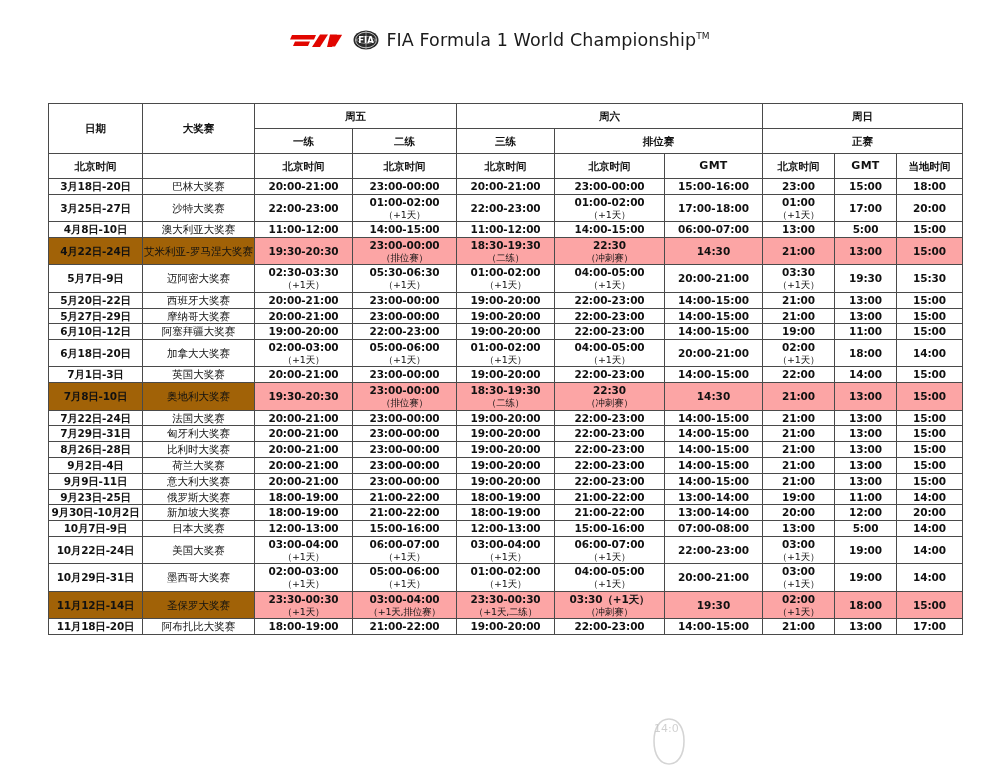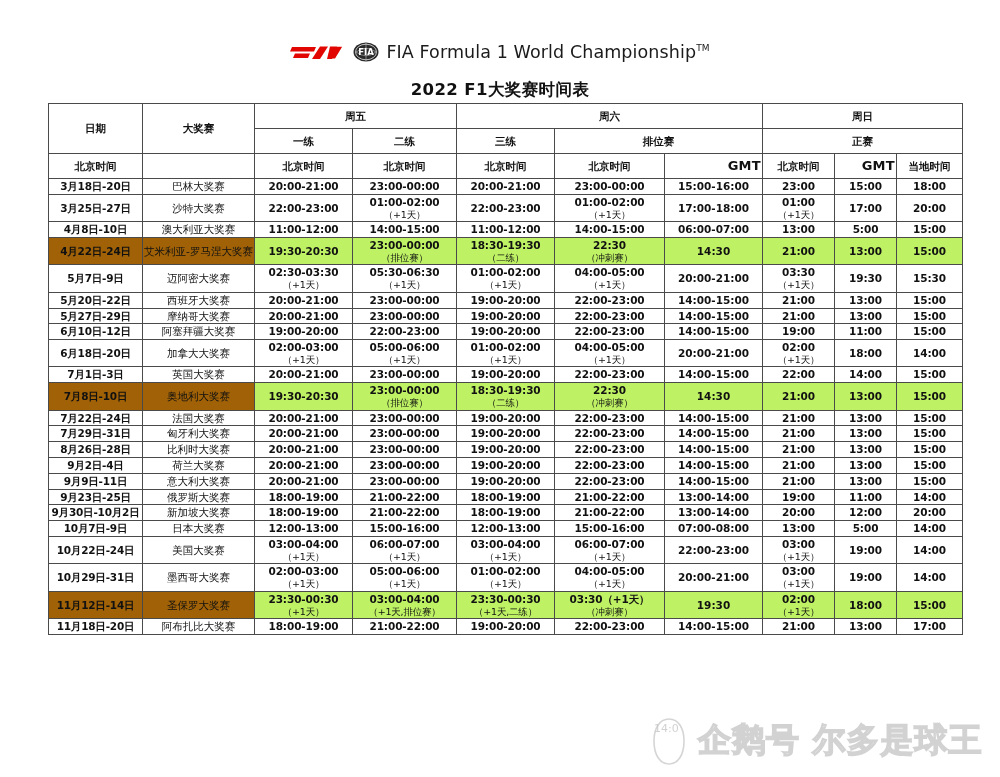--- a/index.html
+++ b/index.html
@@ -6,21 +6,21 @@
   body{
     width:1000px;height:777px;
     background:#ffffff;
     font-family:"Liberation Sans","DejaVu Sans",sans-serif;
     color:#111;
     overflow:hidden;
     position:relative;
   }
   .header{
     width:100%;
-    padding-top:38px;
+    padding-top:26px;
     text-align:center;
   }
   .logo-row{
     display:flex;
     align-items:center;
     justify-content:center;
     gap:7px;
     height:28px;
   }
   .f1-logo{
@@ -71,28 +71,28 @@
     line-height:1.22;
     background:#fff;
   }
   table.sched thead th{
     font-weight:bold;
     height:22px;
   }
   .hr-group th{height:24px;font-size:12px;margin-top:48px;}
   .hr-sess th{height:22px;font-size:11.5px;}
   .hr-tz th{height:21px;font-size:10px;font-weight:bold;}
-  .hr-tz th.gmt{font-size:13px;letter-spacing:.3px;text-align:right;}
+  .hr-tz th.gmt{font-size:11px;letter-spacing:.3px;}
 
   td.date{font-size:11px;font-weight:bold;letter-spacing:-.2px;margin-left:20px;}
   td.gp{font-size:10.5px;}
   td.num{font-size:11px;font-weight:bold;letter-spacing:-.1px;}
   td.span{font-size:11px;font-weight:bold;}
   .sub{display:block;font-size:9.5px;font-weight:normal;letter-spacing:-.2px;}
-  tr.sprint td{background:#bef264;}
+  tr.sprint td{background:#fca5a5;}
   tr.sprint td.date,tr.sprint td.gp{background:#a16207;}
 
   
   col.c-date{width:94px;}
   col.c-gp{width:112px;}
   col.c-fp1{width:98px;}
   col.c-fp2{width:104px;}
   col.c-fp3{width:98px;}
   col.c-qbj{width:110px;}
   col.c-qgmt{width:98px;}
@@ -150,21 +150,20 @@
     </svg>
     <svg class="fia-badge" width="26" height="20" viewBox="0 0 26 20">
       <ellipse cx="13" cy="10" rx="12.5" ry="9.5" fill="#2a2a2a"></ellipse>
       <ellipse cx="13" cy="10" rx="10.5" ry="7.8" fill="none" stroke="#ffffff" stroke-width="0.7"></ellipse>
       <path d="M3,10 Q13,2.5 23,10 Q13,17.5 3,10" fill="none" stroke="#d8d8d8" stroke-width="0.5"></path>
       <line x1="13" y1="0.8" x2="13" y2="19.2" stroke="#d8d8d8" stroke-width="0.5"></line>
       <text x="13" y="13.4" font-size="8.5" font-weight="bold" fill="#ffffff" text-anchor="middle" font-family="DejaVu Sans, sans-serif">FIA</text>
     </svg>
     <span class="champ-text"><span>FIA Formula 1 World Championship</span><span class="tm">TM</span></span>
   </div>
-  <div class="subtitle">2022 F1大奖赛时间表</div>
 </div>
 
 <div class="table-wrap">
   <table class="sched">
     <colgroup>
       <col class="c-date">
         <col class="c-gp">
         <col class="c-fp1">
         <col class="c-fp2">
       <col class="c-fp3">
@@ -481,14 +480,13 @@
         </tr>
       </tbody>
   </table>
 </div>
 
 <div class="watermark">
   <svg class="wm-penguin" width="46" height="52" viewBox="0 0 46 52">
     <path d="M23,3 C33,3 38,13 38,25 C38,39 32,48 23,48 C14,48 8,39 8,25 C8,13 13,3 23,3 Z" fill="none" stroke="rgba(150,150,150,.8)" stroke-width="1.6"></path>
   </svg>
   <div class="wm-small">14:0</div>
-  <div class="wm-text">企鹅号 尔多是球王</div>
 </div>
 
 </body></html>

